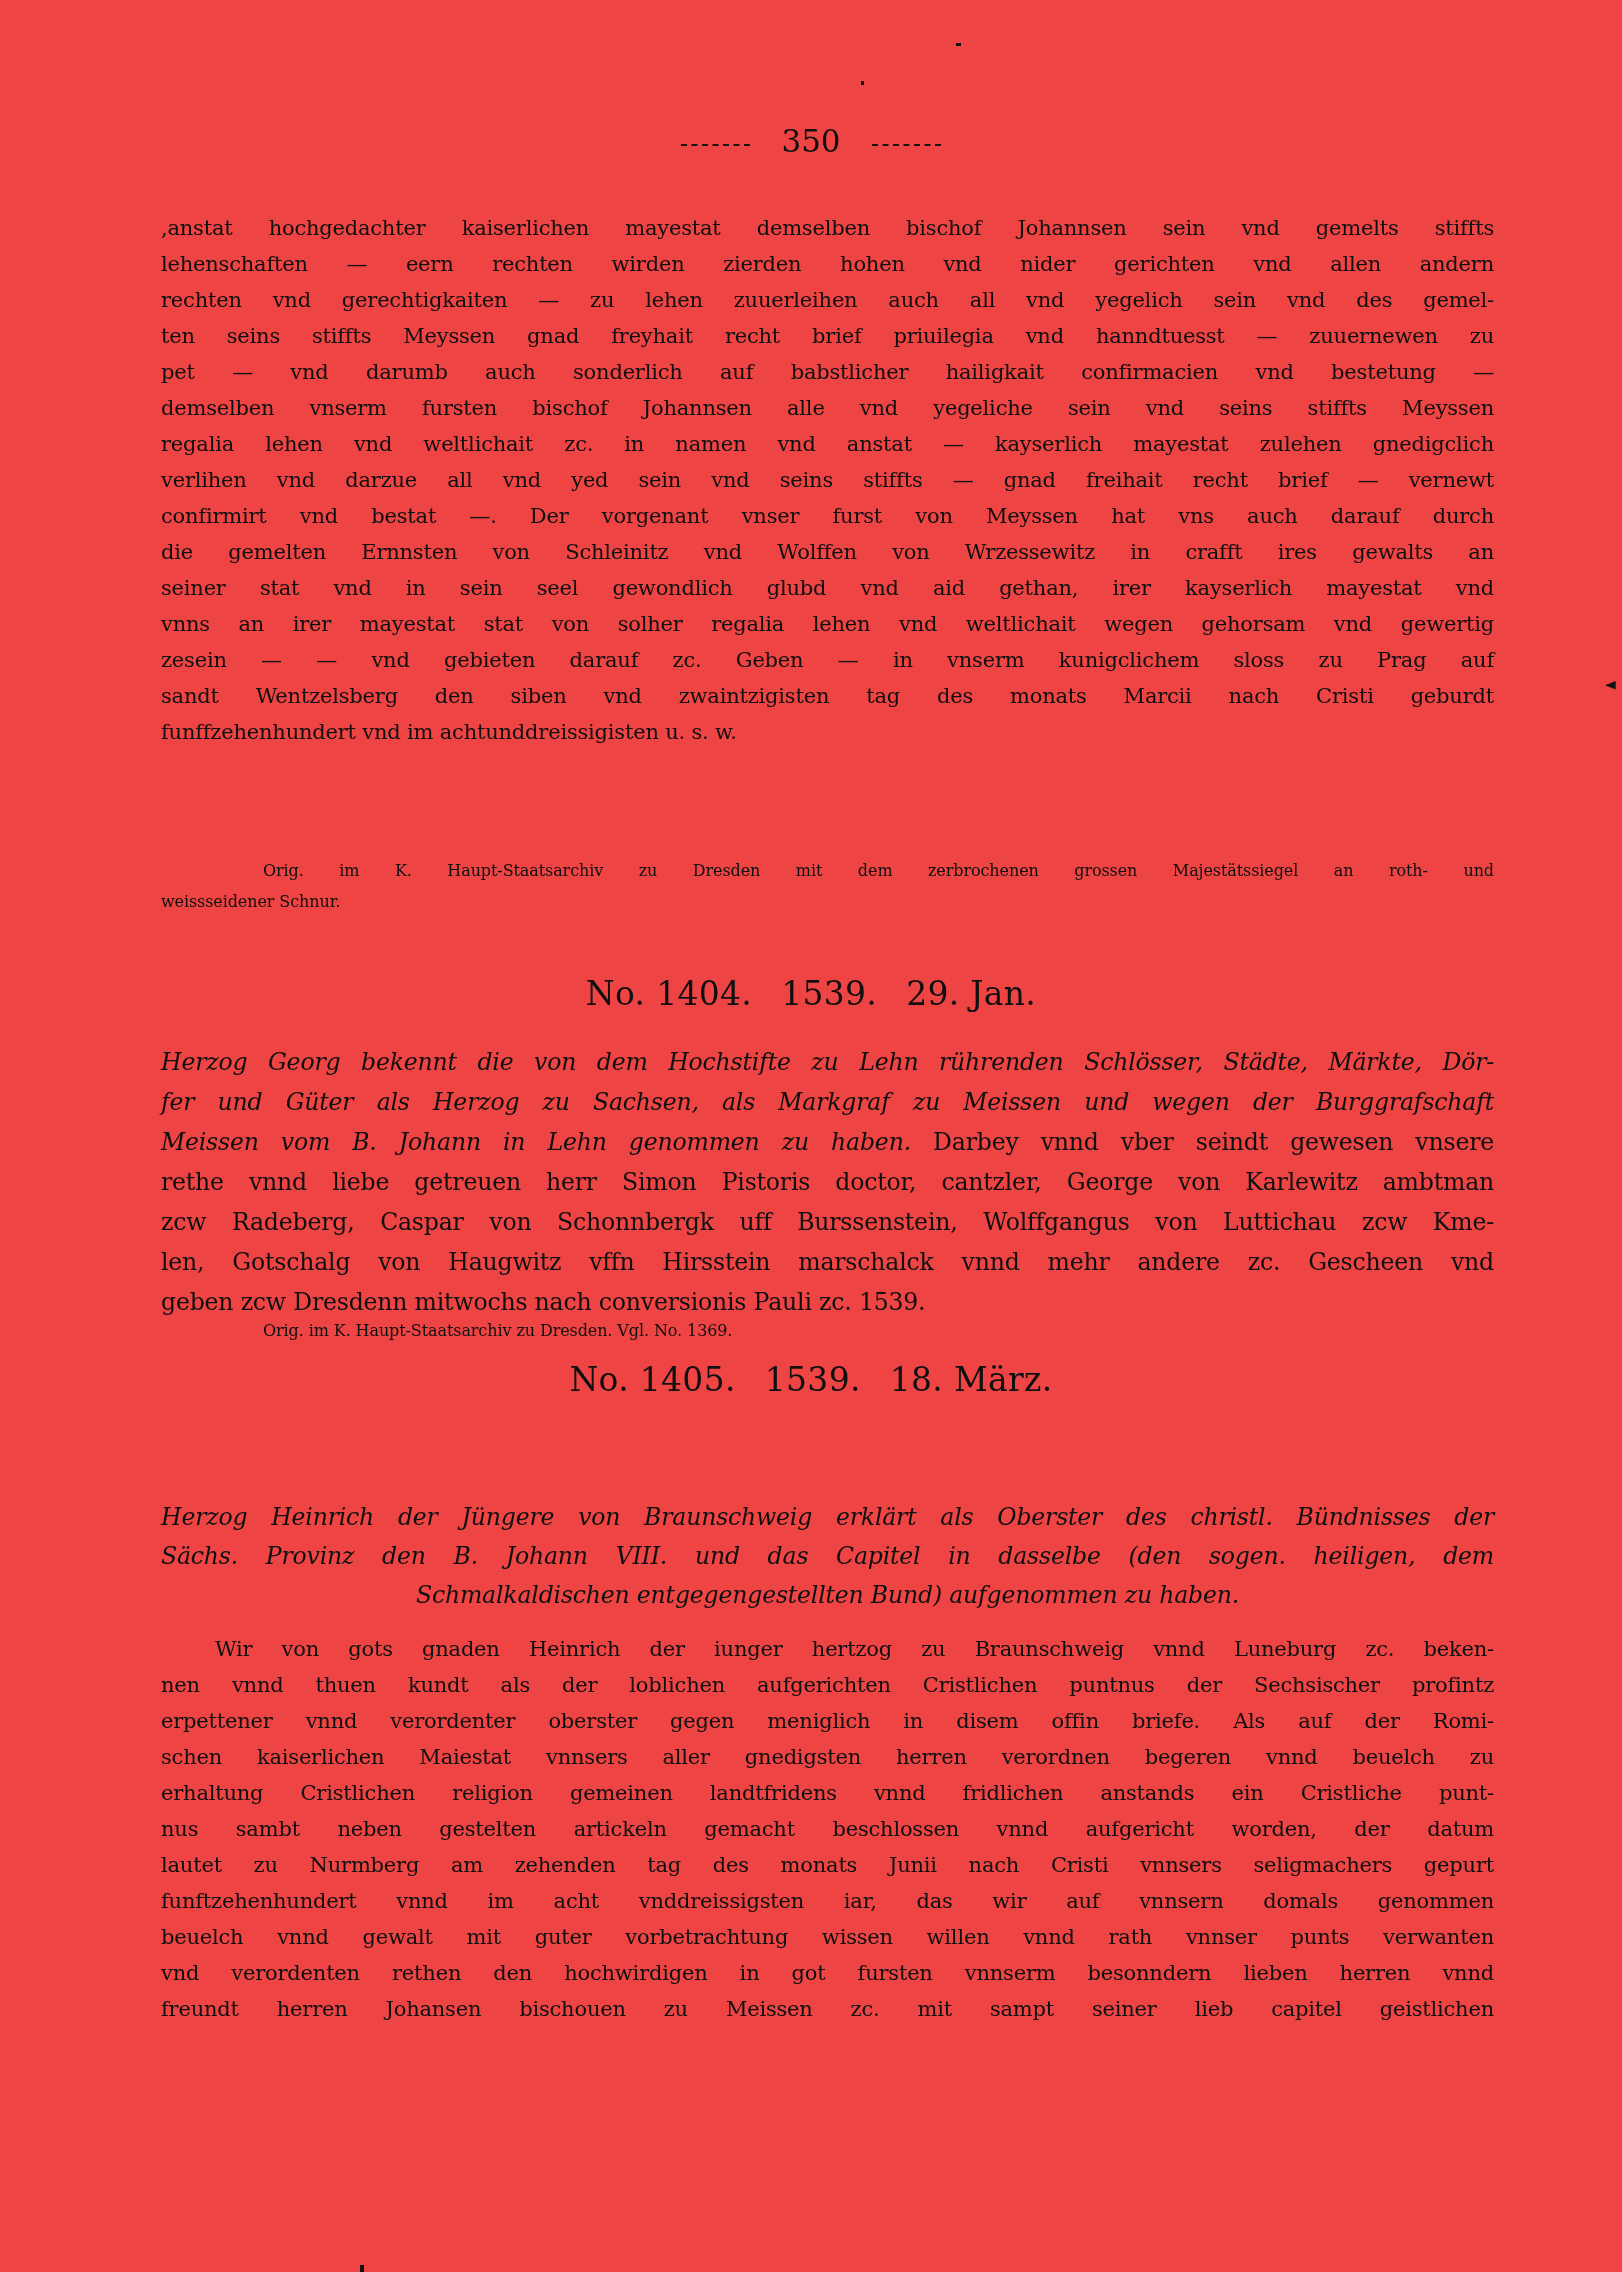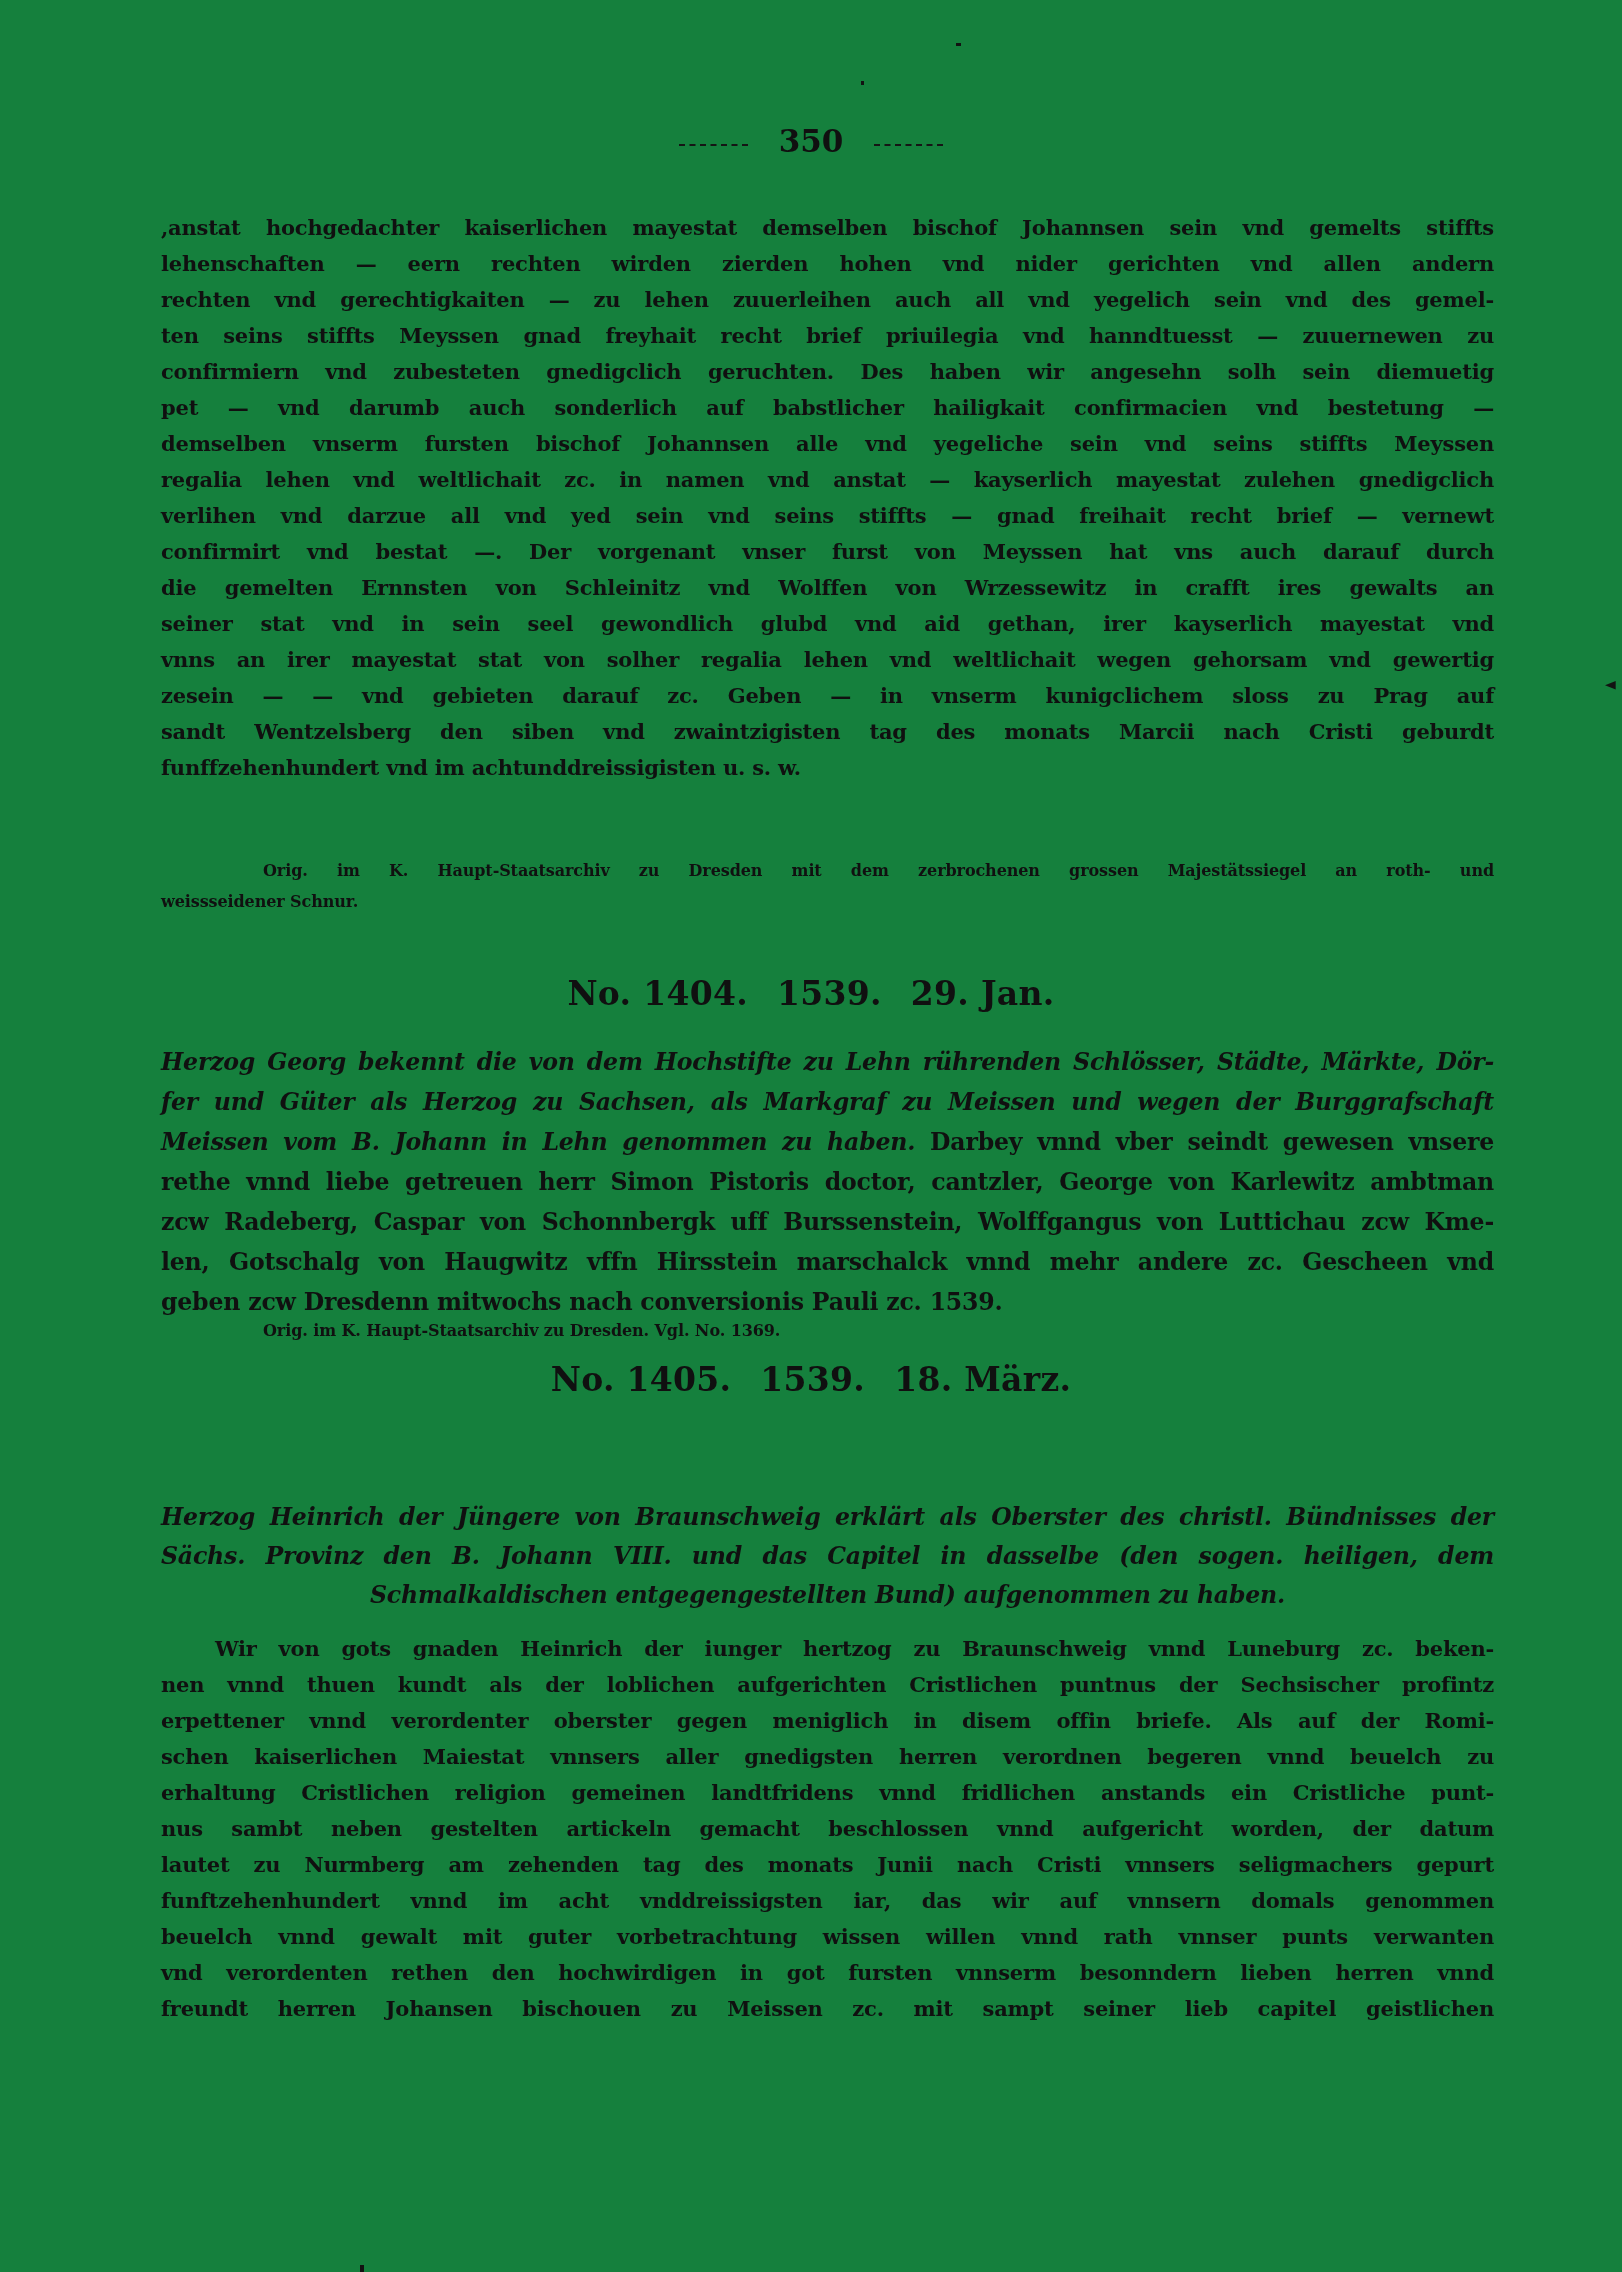--- a/index.html
+++ b/index.html
@@ -1,24 +1,23 @@
 <!DOCTYPE html>
 <html style="font-size:8.6px"><head>
 <meta charset="utf-8">
 <style>
   html, body { margin: 0; padding: 0; background: #ffffff; }
   .page {
     position: relative;
     width: 1622px;
     height: 2273px;
-    background: #15803d;
+    background: #ef4444;
     color: #101010;
     font-family: "DejaVu Serif", "Liberation Serif", serif;
     overflow: hidden;
-    font-weight: bold;
   }
   .block { position: absolute; left: 161px; width: 1333px; }
 
   
   .line { display: block; }
   .just .line { text-align: justify; text-align-last: justify; }
   .last-left .line:last-child { text-align-last: left; }
   .last-center .line:last-child { text-align-last: center; }
   .indent-first .line:first-child { text-indent: 54px; }
   .note .line:first-child { text-indent: 102px; }
@@ -56,21 +55,20 @@
     <div class="rule"></div>
     <div class="page-number">350</div>
     <div class="rule"></div>
   </div>
 
   <div class="block body-text just last-left" style="top: 210px;">
       <div class="line">,anstat hochgedachter kaiserlichen mayestat demselben bischof Johannsen sein vnd gemelts stiffts</div>
       <div class="line">lehenschaften — eern rechten wirden zierden hohen vnd nider gerichten vnd allen andern</div>
       <div class="line">rechten vnd gerechtigkaiten — zu lehen zuuerleihen auch all vnd yegelich sein vnd des gemel-</div>
       <div class="line">ten seins stiffts Meyssen gnad freyhait recht brief priuilegia vnd hanndtuesst — zuuernewen zu</div>
-      <div class="line">confirmiern vnd zubesteten gnedigclich geruchten. Des haben wir angesehn solh sein diemuetig</div>
       <div class="line">pet — vnd darumb auch sonderlich auf babstlicher hailigkait confirmacien vnd bestetung —</div>
       <div class="line">demselben vnserm fursten bischof Johannsen alle vnd yegeliche sein vnd seins stiffts Meyssen</div>
       <div class="line">regalia lehen vnd weltlichait zc. in namen vnd anstat — kayserlich mayestat zulehen gnedigclich</div>
       <div class="line">verlihen vnd darzue all vnd yed sein vnd seins stiffts — gnad freihait recht brief — vernewt</div>
       <div class="line">confirmirt vnd bestat —. Der vorgenant vnser furst von Meyssen hat vns auch darauf durch</div>
       <div class="line">die gemelten Ernnsten von Schleinitz vnd Wolffen von Wrzessewitz in crafft ires gewalts an</div>
       <div class="line">seiner stat vnd in sein seel gewondlich glubd vnd aid gethan, irer kayserlich mayestat vnd</div>
       <div class="line">vnns an irer mayestat stat von solher regalia lehen vnd weltlichait wegen gehorsam vnd gewertig</div>
       <div class="line">zesein — — vnd gebieten darauf zc. Geben — in vnserm kunigclichem sloss zu Prag auf</div>
       <div class="line">sandt Wentzelsberg den siben vnd zwaintzigisten tag des monats Marcii nach Cristi geburdt</div>

